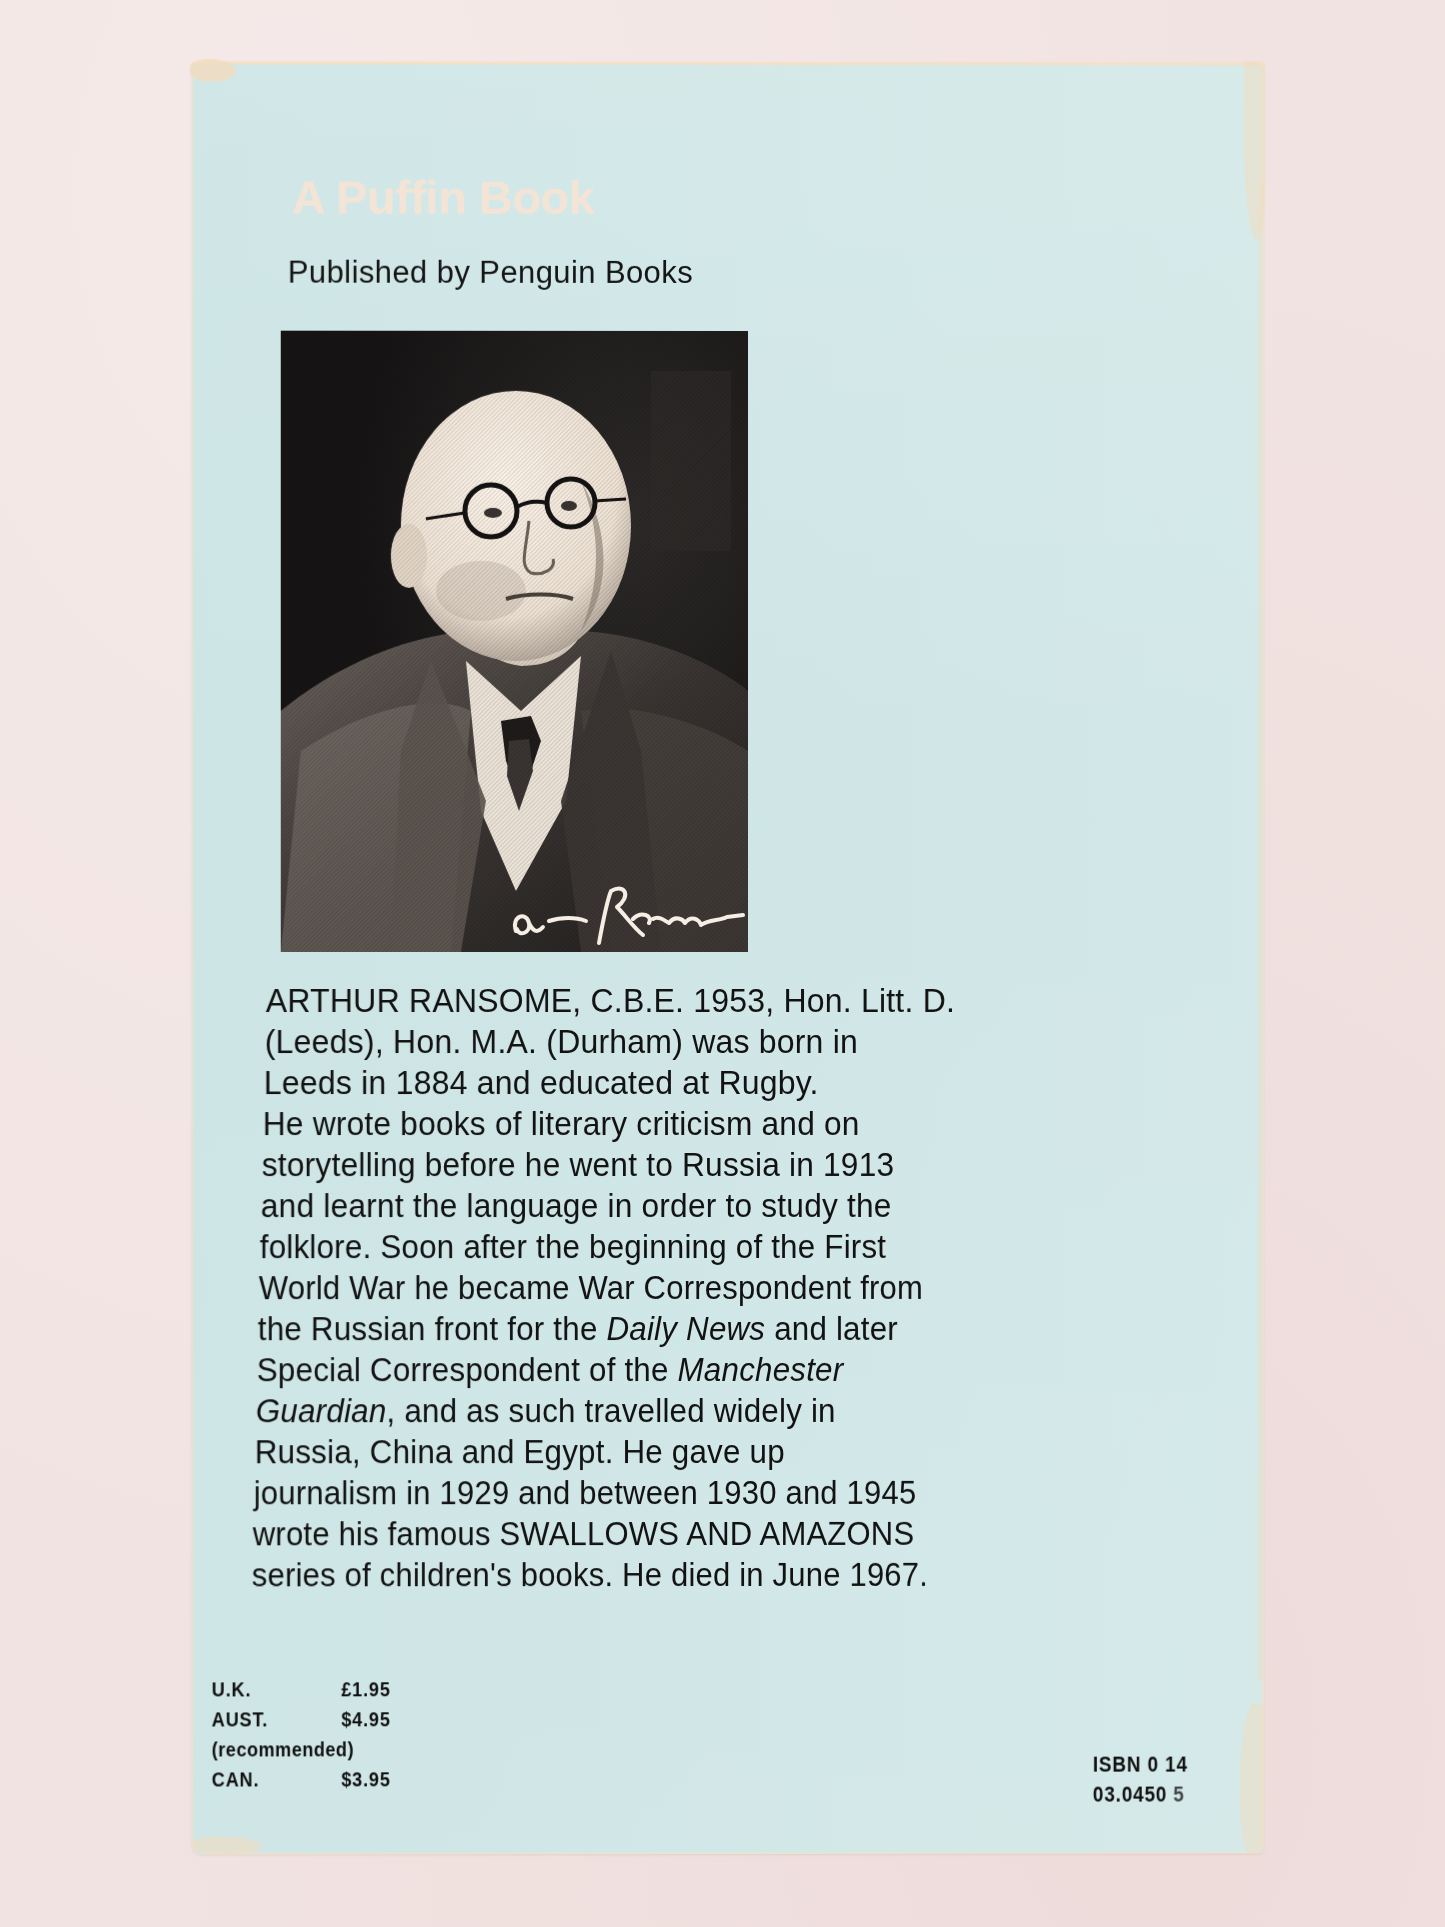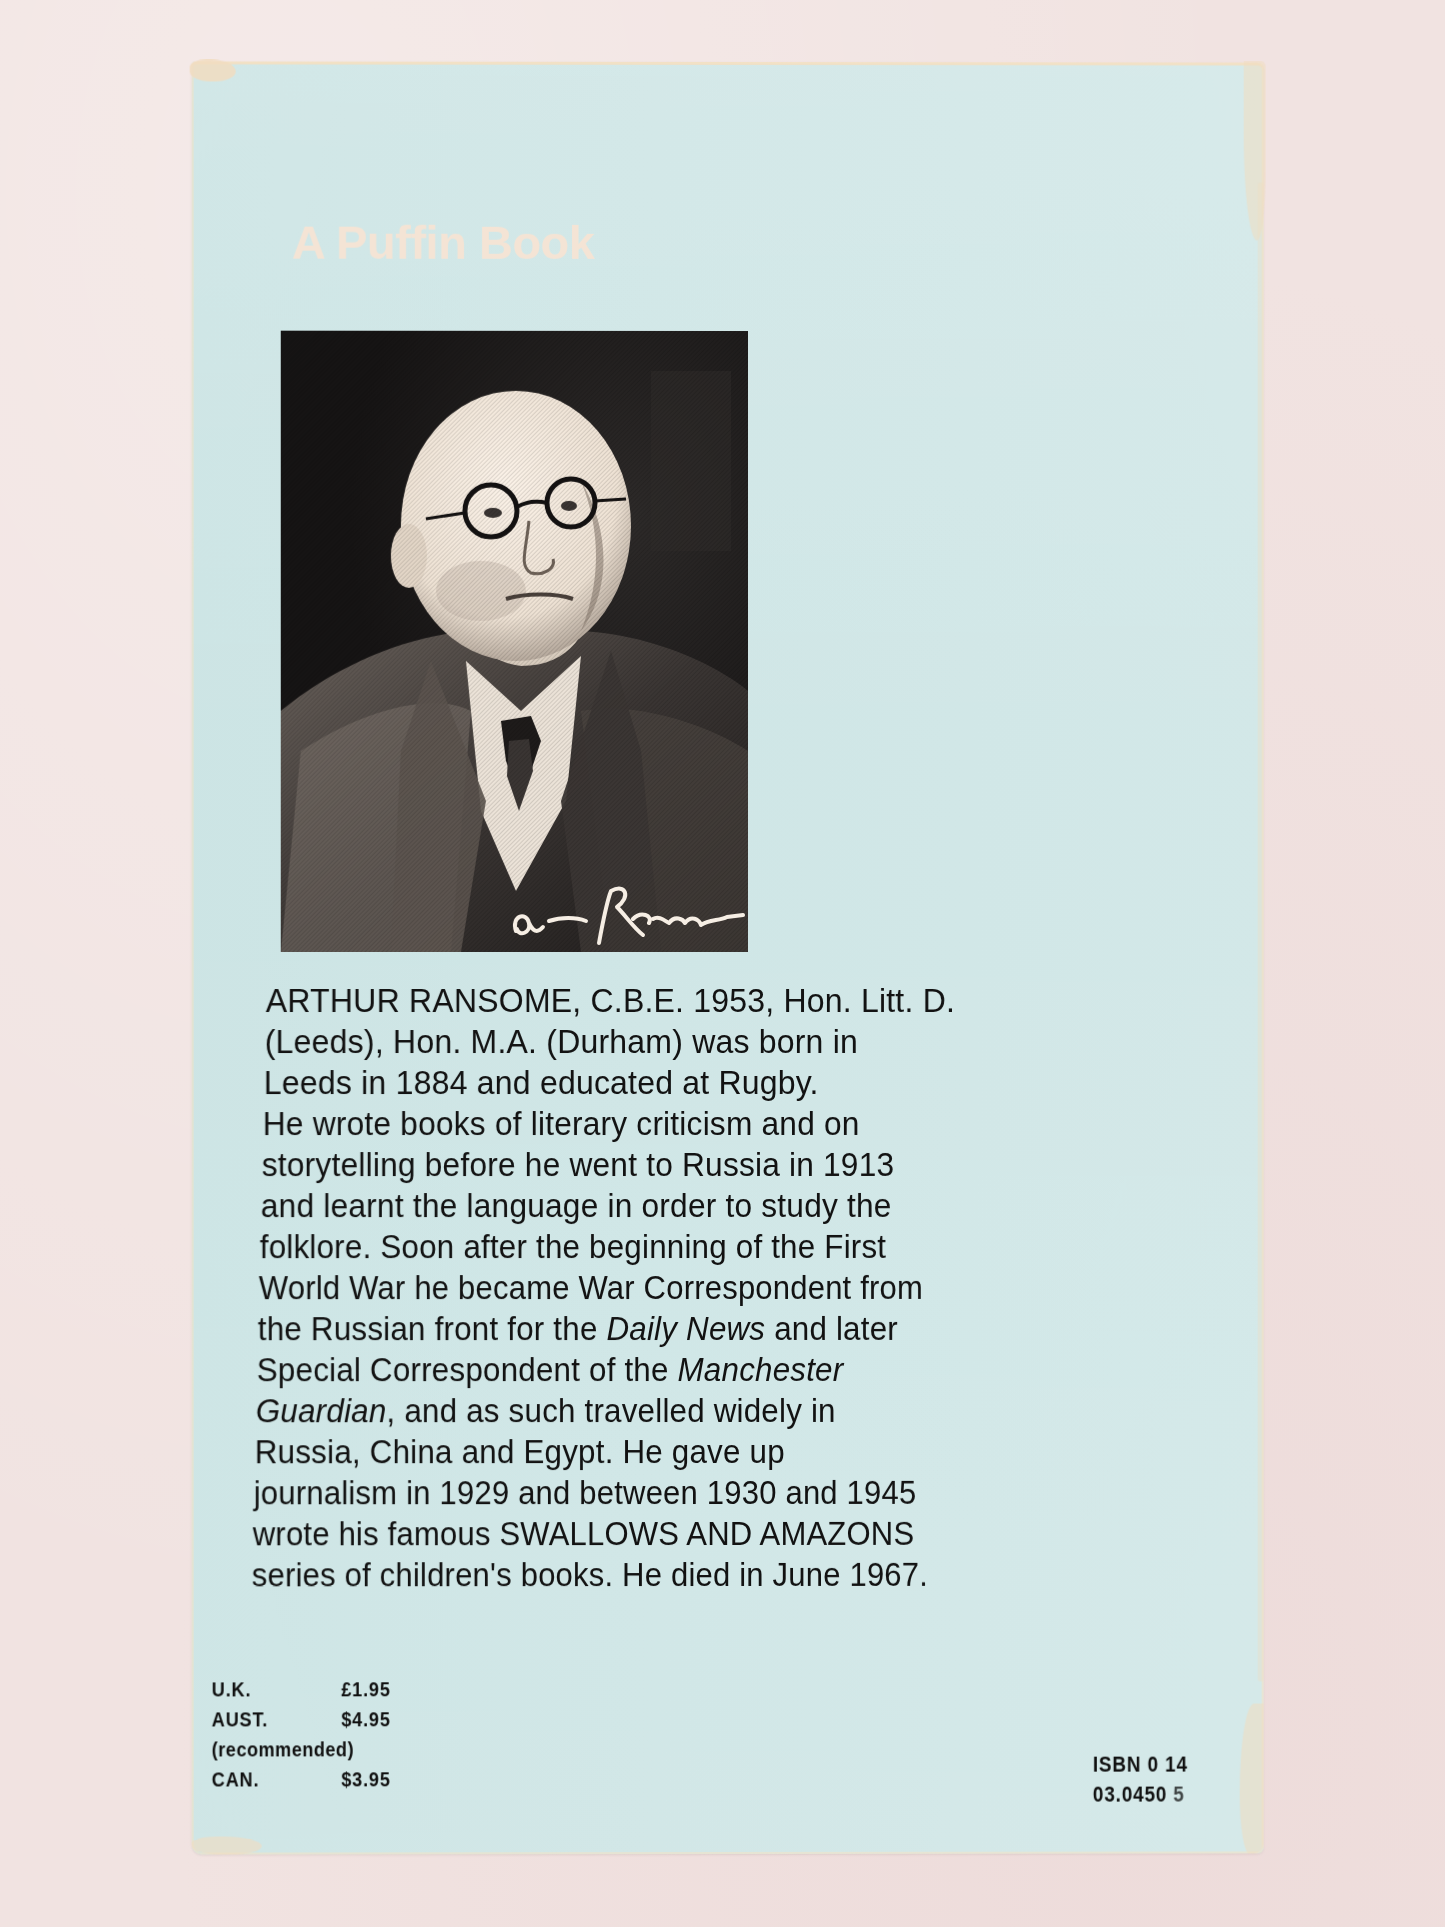--- a/index.html
+++ b/index.html
@@ -56,21 +56,20 @@
     .puffin-title {
       position: absolute;
       left: 100px;
       top: 108px;
       font-family: "Liberation Sans", sans-serif;
       font-weight: bold;
       font-size: 47px;
       letter-spacing: -0.5px;
       color: #f4e4d5;
       white-space: nowrap;
-      margin-top: 45px;
     }
     .publisher-line {
       position: absolute;
       left: 96px;
       top: 193px;
       font-family: "Liberation Sans", sans-serif;
       font-size: 31px;
       letter-spacing: 0.4px;
       color: #151515;
       white-space: nowrap;
@@ -154,20 +153,21 @@
 <body>
 
 <div class="book">
   <div class="wear tl"></div>
   <div class="wear tr"></div>
   <div class="wear br"></div>
   <div class="wear bl"></div>
   <div class="wear spine"></div>
 
   <div class="puffin-title">A Puffin Book</div>
+  <div class="publisher-line">Published by Penguin Books</div>
 
   <div class="photo">
     <svg width="467" height="621" viewBox="0 0 467 621" xmlns="http://www.w3.org/2000/svg">
       <defs>
         <pattern id="halftone" width="3" height="3" patternUnits="userSpaceOnUse" patternTransform="rotate(45)">
           <rect width="3" height="3" fill="rgba(0,0,0,0)"></rect>
           <rect width="1" height="3" fill="rgba(0,0,0,0.25)"></rect>
         </pattern>
         <radialGradient id="bgGlow" cx="0.75" cy="0.3" r="0.6">
           <stop offset="0" stop-color="#2d2a29"></stop>

